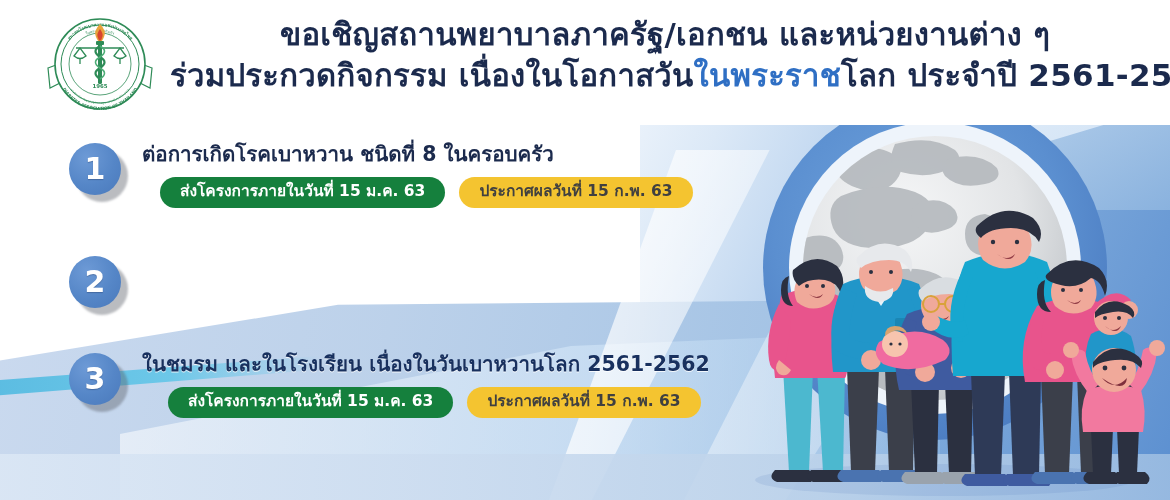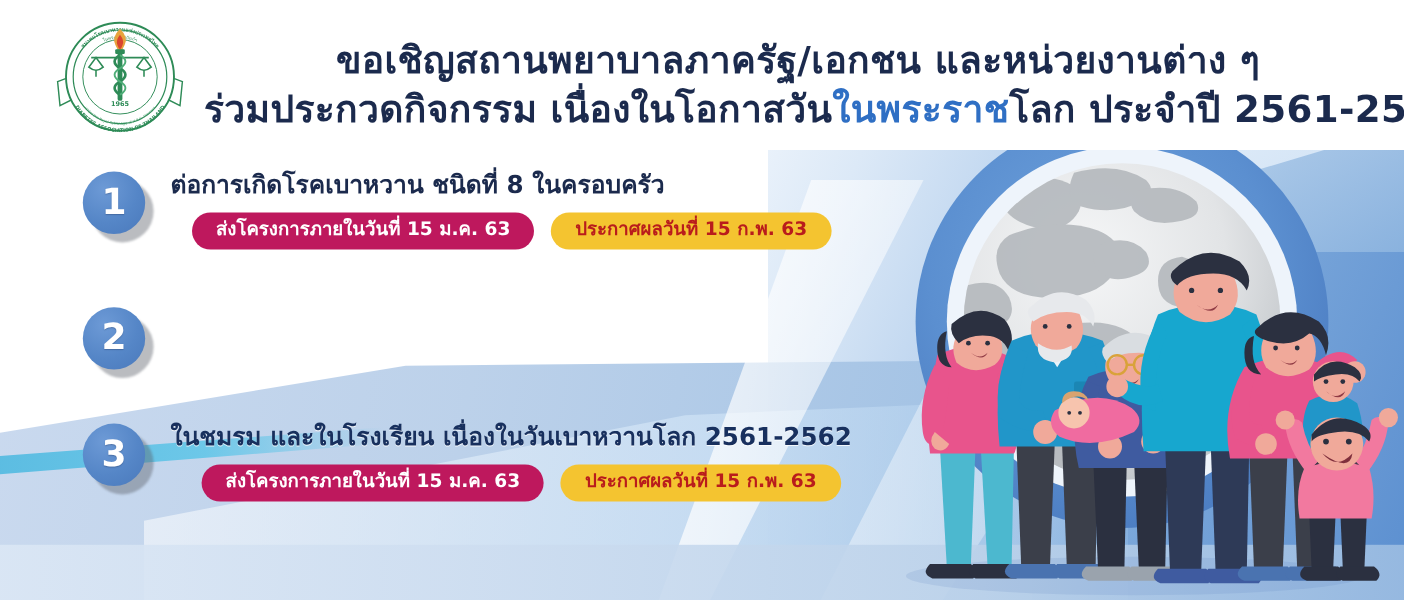--- a/index.html
+++ b/index.html
@@ -112,21 +112,21 @@
     z-index: 7;
   }
   .title-line {
     font-family: "DejaVu Sans", "Liberation Sans", sans-serif;
     color: #1b2a4d;
     font-weight: bold;
     letter-spacing: .3px;
     line-height: 1.22;
     white-space: nowrap;
   }
-  .title-line1 { font-size: 31px; margin-top: 17px; }
+  .title-line1 { font-size: 31px; }
   .title-line2 { font-size: 31px; margin-top: 3px; }
   .hl-blue { color: #2f6fc4; }
 
   
   .items {
     position: absolute;
     left: 0; top: 128px;
     width: 760px;
     z-index: 5;
   }
@@ -200,26 +200,26 @@
     justify-content: center;
     border-radius: 16px;
     font-family: "DejaVu Sans", "Liberation Sans", sans-serif;
     font-size: 15.5px;
     font-weight: bold;
     white-space: nowrap;
     padding: 5px 20px 6px;
     line-height: 1.25;
   }
   .badge-blue {
-    background: #be185d;
+    background: #15803d;
     color: #ffffff;
   }
   .badge-yellow {
     background: #f4c430;
-    color: #b91c1c;
+    color: #404040;
   }
 
   .item-1-badges { margin-left: 18px; }
   .item-2-badges { margin-left: 10px; }
   .item-3-badges { margin-left: 26px; }
 
   
   .illus {
     position: absolute;
     left: 745px; top: 118px;

